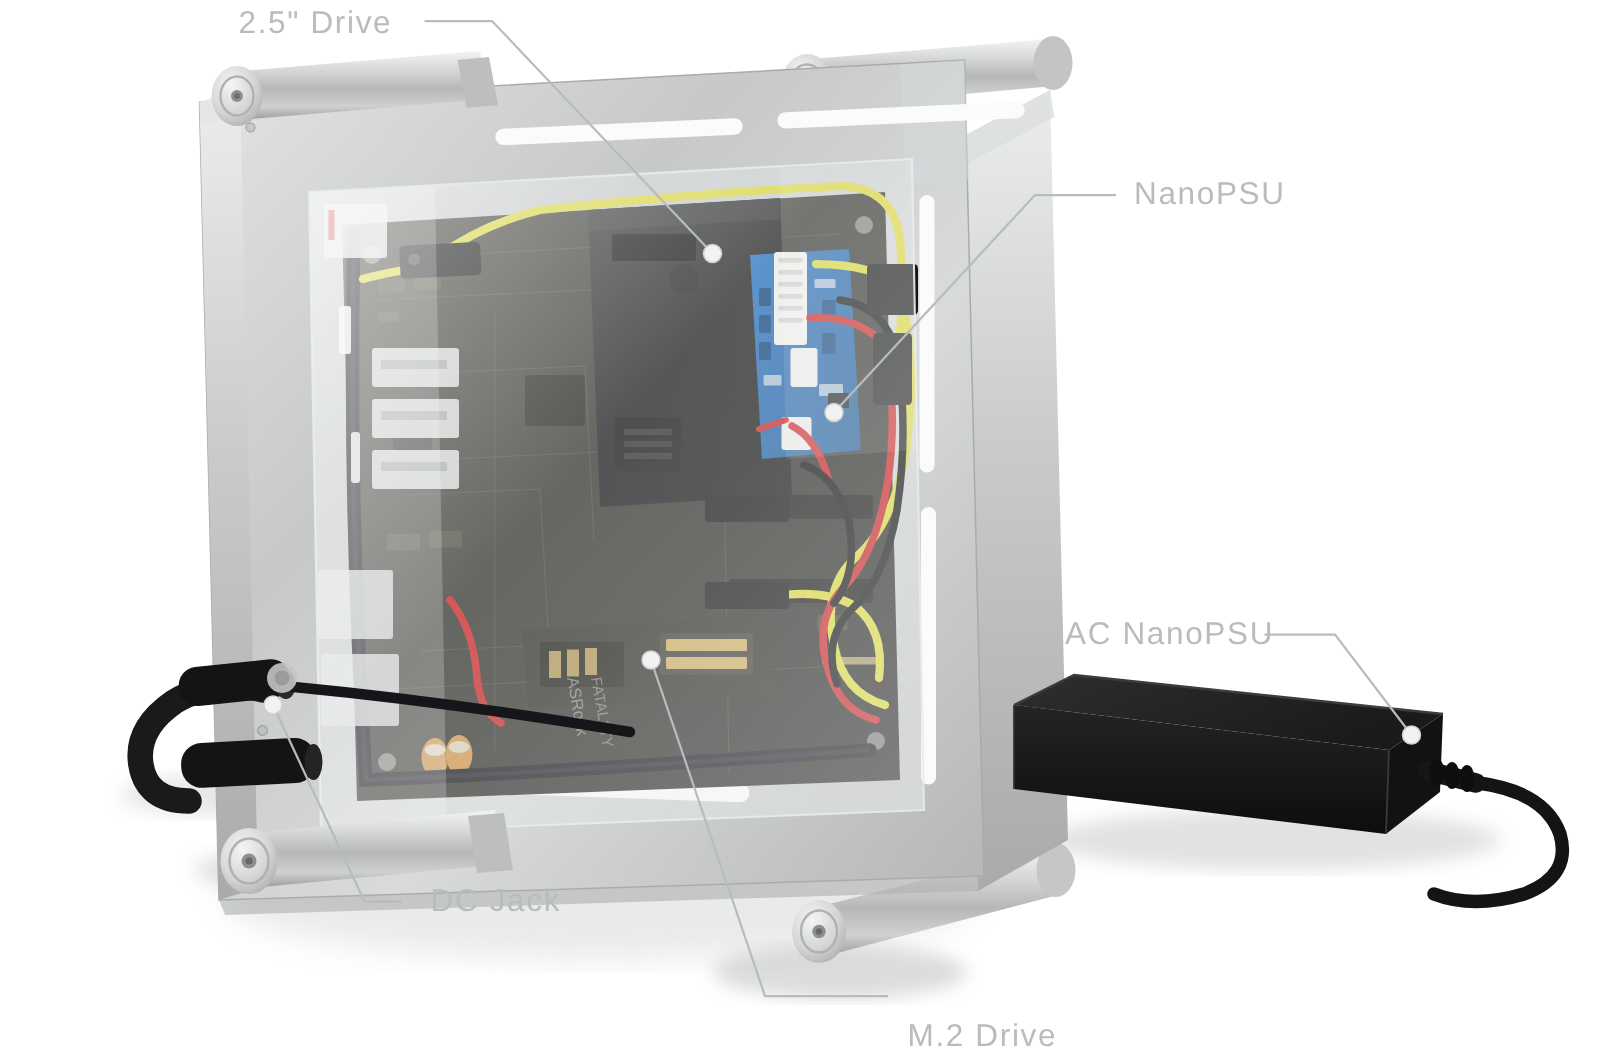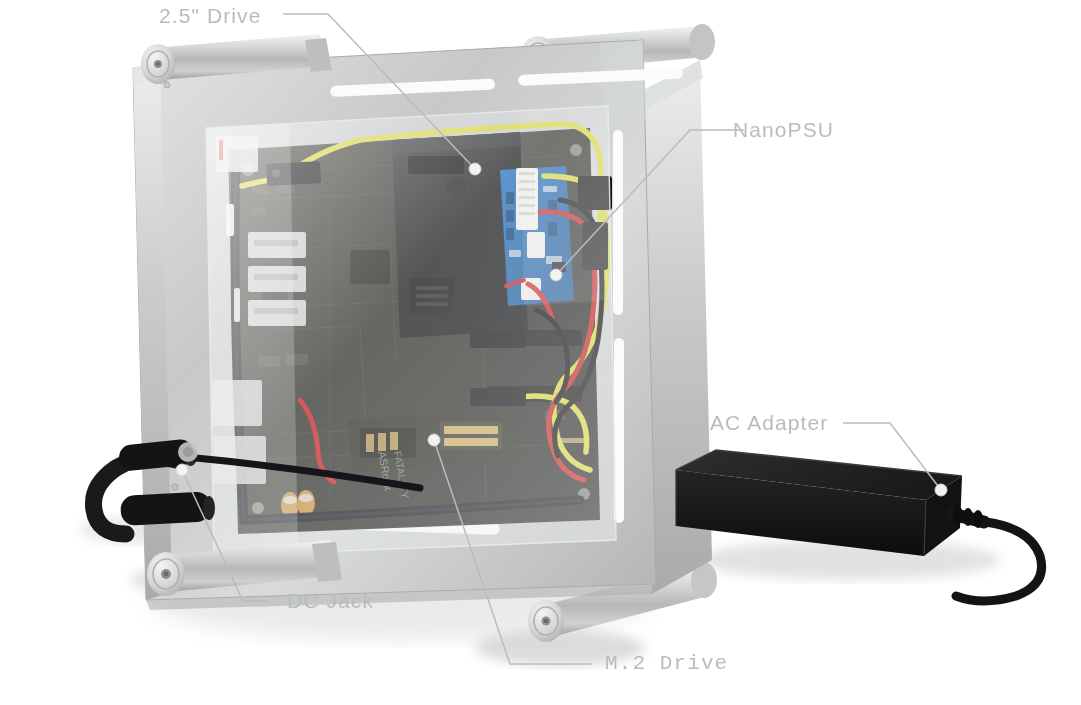--- a/index.html
+++ b/index.html
@@ -15,24 +15,24 @@
   .callout-label {
     position:absolute;
     color:#b9bcbe;
     font-size:21px;
     letter-spacing:1.1px;
     white-space:nowrap;
     font-family:"Liberation Sans", sans-serif;
     font-weight:400;
   }
   .lbl-drive25   { left:159px; top:4px; }
-  .lbl-nanopsu   { left:733px; top:118px; }
+  .lbl-nanopsu   { left:756px; top:118px; }
   .lbl-acadapter { left:710px; top:411px; }
   .lbl-dcjack    { left:287px; top:589px; }
-  .lbl-m2drive   { left:605px; top:652px;font-family:Liberation Mono, monospace; }
+  .lbl-m2drive   { left:605px; top:679px; }
 </style>
 </head>
 <body>
 
 <div id="stage">
 
   <svg id="scene" viewBox="0 0 1081 705">
     <defs>
       <linearGradient id="alum" x1="0" y1="0" x2="1" y2="1">
         <stop offset="0" stop-color="#e3e5e5"></stop>
@@ -406,17 +406,17 @@
       </g>
       <g>
         <path d="M592 664 L510 664 L434 440"></path>
         <circle cx="434" cy="440" r="6" fill="#f2f2f2" stroke="#cfd2d4" stroke-width="1"></circle>
       </g>
     </g>
   </svg>
 
   <div class="callout-label lbl-drive25">2.5" Drive</div>
   <div class="callout-label lbl-nanopsu">NanoPSU</div>
-  <div class="callout-label lbl-acadapter">AC Adapter</div>
+  <div class="callout-label lbl-acadapter">AC NanoPSU</div>
   <div class="callout-label lbl-dcjack">DC Jack</div>
   <div class="callout-label lbl-m2drive">M.2 Drive</div>
 
 </div>
 
 </body></html>

